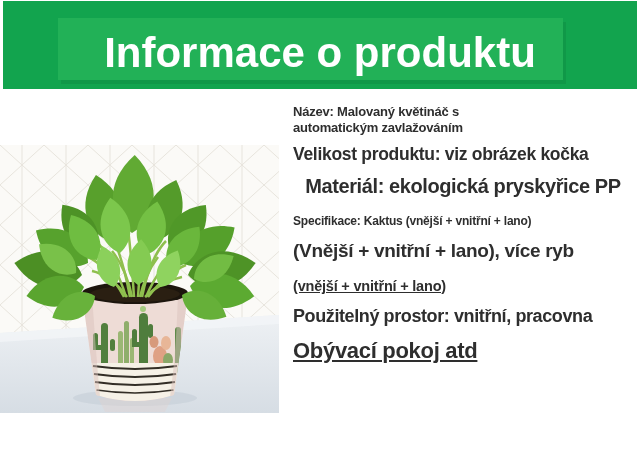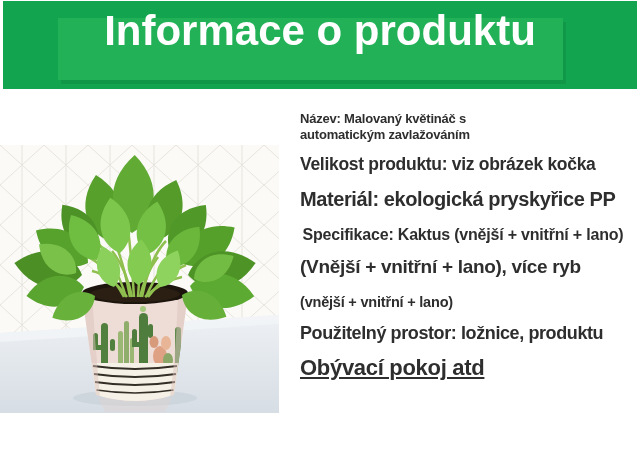--- a/index.html
+++ b/index.html
@@ -7,36 +7,36 @@
     position:relative;width:640px;height:474px;background:#ffffff;
     overflow:hidden;font-family:"Liberation Sans","DejaVu Sans",sans-serif;
   }
   
   .header{position:absolute;left:3px;top:1px;width:634px;height:88px;background:#12a44e;}
   .header-inner{
     position:absolute;left:55px;top:17px;width:505px;height:62px;
     background:#22b157;box-shadow:3px 4px 0 rgba(0,0,0,0.07);
   }
   .header-title{
-    position:absolute;left:0;top:6px;width:100%;margin:0;text-align:center;
+    position:absolute;left:0;top:28px;width:100%;margin:0;text-align:center;
     font-size:42px;font-weight:bold;color:#ffffff;letter-spacing:0px;
   }
   
   .photo{position:absolute;left:0;top:145px;width:279px;height:268px;}
   .photo svg{display:block;}
   
   .details{position:absolute;left:288px;top:99px;width:350px;color:#2e2e2e;}
-  .details p{margin:12px;font-weight:bold;white-space:nowrap;}
+  .details p{margin:5px;font-weight:bold;white-space:nowrap;}
   .t-name   {font-size:13px;line-height:15.5px;white-space:pre-line !important;letter-spacing:-0.2px;}
   .t-size   {font-size:17.5px;line-height:21px;margin-top:9px !important;letter-spacing:-0.3px;}
-  .t-material{font-size:20px;line-height:24px;margin-top:9px !important;letter-spacing:-0.4px;}
-  .t-spec   {font-size:16px;line-height:17px;margin-top:15px !important;letter-spacing:-0.2px;text-align:center;}
+  .t-material{font-size:20px;line-height:24px;margin-top:9px !important;letter-spacing:-0.4px;text-align:center;}
+  .t-spec   {font-size:12px;line-height:17px;margin-top:15px !important;letter-spacing:-0.2px;}
   .t-ananas {font-size:14px;line-height:17px;margin-top:18px !important;letter-spacing:-0.2px;}
   .t-big    {font-size:19px;line-height:23px;margin-top:9px !important;letter-spacing:-0.3px;}
-  .t-small  {font-size:14.5px;line-height:17px;margin-top:16px !important;letter-spacing:-0.2px;}
+  .t-small  {font-size:14.5px;line-height:17px;margin-top:16px !important;letter-spacing:-0.2px;text-decoration:underline;}
   .t-two    {font-size:14px;line-height:18px;margin-top:19px !important;white-space:pre-line !important;letter-spacing:-0.2px;}
   .t-space  {font-size:18px;line-height:21px;margin-top:11px !important;letter-spacing:-0.4px;}
   .t-room   {font-size:22px;line-height:21px;margin-top:13px !important;letter-spacing:-0.3px;text-decoration:underline;}
 </style>
 </head>
 <body>
 
 <div class="page">
 
   <div class="header">
@@ -159,17 +159,17 @@
   </div>
 
   <div class="details">
     <p class="t-name">Název: Malovaný květináč s
 automatickým zavlažováním</p>
     <p class="t-size">Velikost produktu: viz obrázek kočka</p>
     <p class="t-material">Materiál: ekologická pryskyřice PP</p>
     <p class="t-spec">Specifikace: Kaktus (vnější + vnitřní + lano)</p>
     <p class="t-big">(Vnější + vnitřní + lano), více ryb</p>
     <p class="t-small">(vnější + vnitřní + lano)</p>
-    <p class="t-space">Použitelný prostor: ložnice, produktu</p>
+    <p class="t-space">Použitelný prostor: vnitřní, pracovna</p>
     <p class="t-room">Obývací pokoj atd</p>
   </div>
 
 </div>
 
 </body></html>

